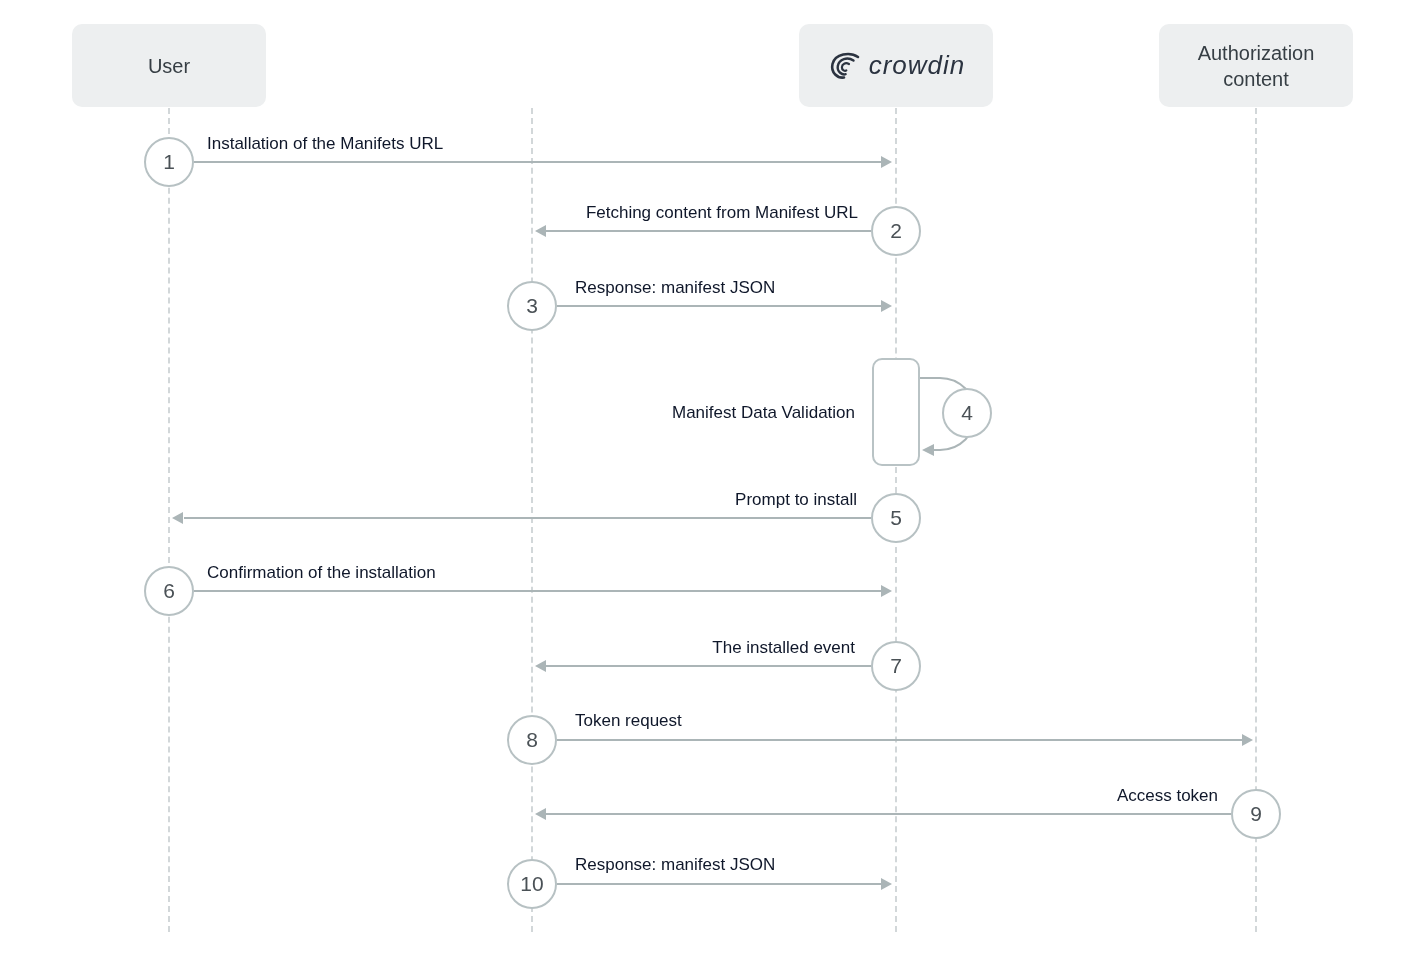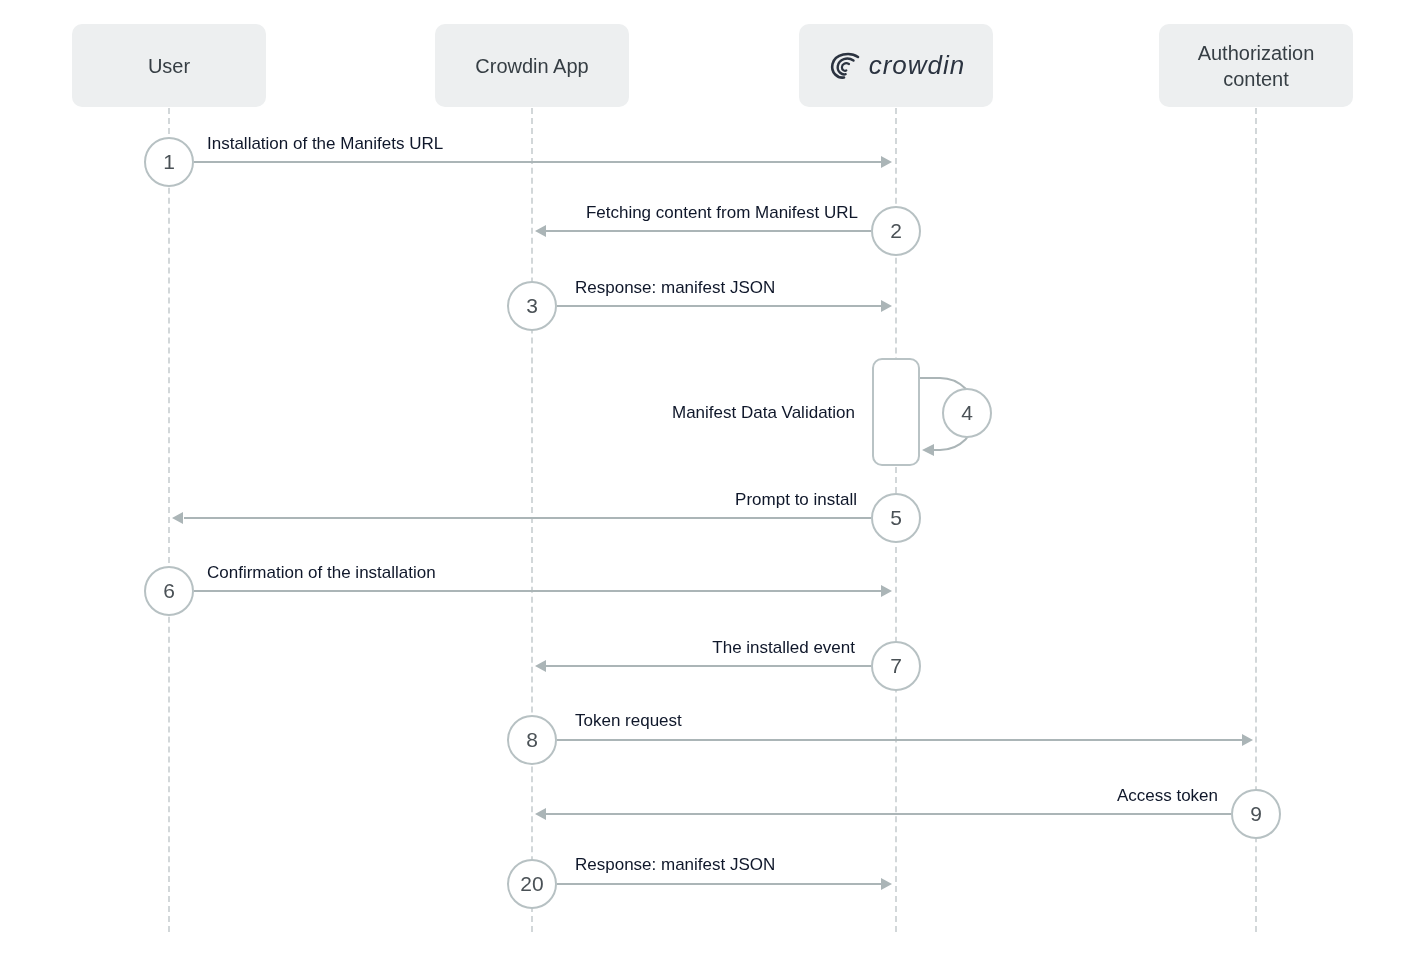--- a/index.html
+++ b/index.html
@@ -79,23 +79,20 @@
 <div class="diagram">
 
   <div class="lifeline" style="left:168px"></div>
   <div class="lifeline" style="left:531px"></div>
   <div class="lifeline" style="left:895px"></div>
   <div class="lifeline" style="left:1255px"></div>
 
   <div class="actor" style="left:72px">
     <span class="actor-label">User</span>
   </div>
-  <div class="actor" style="left:435px">
-    <span class="actor-label">Crowdin App</span>
-  </div>
   <div class="actor" style="left:799px">
     <span class="logo">
       <svg width="36" height="30" viewBox="0 0 36 30">
         <g fill="none" stroke="#2b3340" stroke-linecap="round">
           <path d="M31,6 C23,0.5 8,2.5 5.5,13 C3.5,22 11,27.5 17,26.5" stroke-width="2.6"></path>
           <path d="M26.5,9.5 C20.5,5.5 12,8 10.8,15 C9.8,21 15.5,24.2 18.6,23.2" stroke-width="2.4"></path>
           <path d="M22,13 C18.5,11 15,13 14.9,16.2 C14.8,19.3 18,20.5 19.3,19.4" stroke-width="2.2"></path>
         </g>
       </svg>
       <span class="logo-text">crowdin</span>
@@ -184,20 +181,20 @@
     <div class="circle" style="left:1231px;top:789px">
         <span>9</span>
       </div>
     <div class="line" style="left:546px;top:813px;width:685px"></div>
     <div class="arrow-l" style="left:535px;top:808px"></div>
     <div class="msg-label" style="right:209px;top:786px">Access token</div>
   </div>
 
   <div>
     <div class="circle" style="left:507px;top:859px">
-        <span>20</span>
+        <span>10</span>
       </div>
     <div class="line" style="left:557px;top:883px;width:324px"></div>
     <div class="arrow-r" style="left:881px;top:878px"></div>
     <div class="msg-label" style="left:575px;top:855px">Response: manifest JSON</div>
   </div>
 
 </div>
 
 </body></html>

